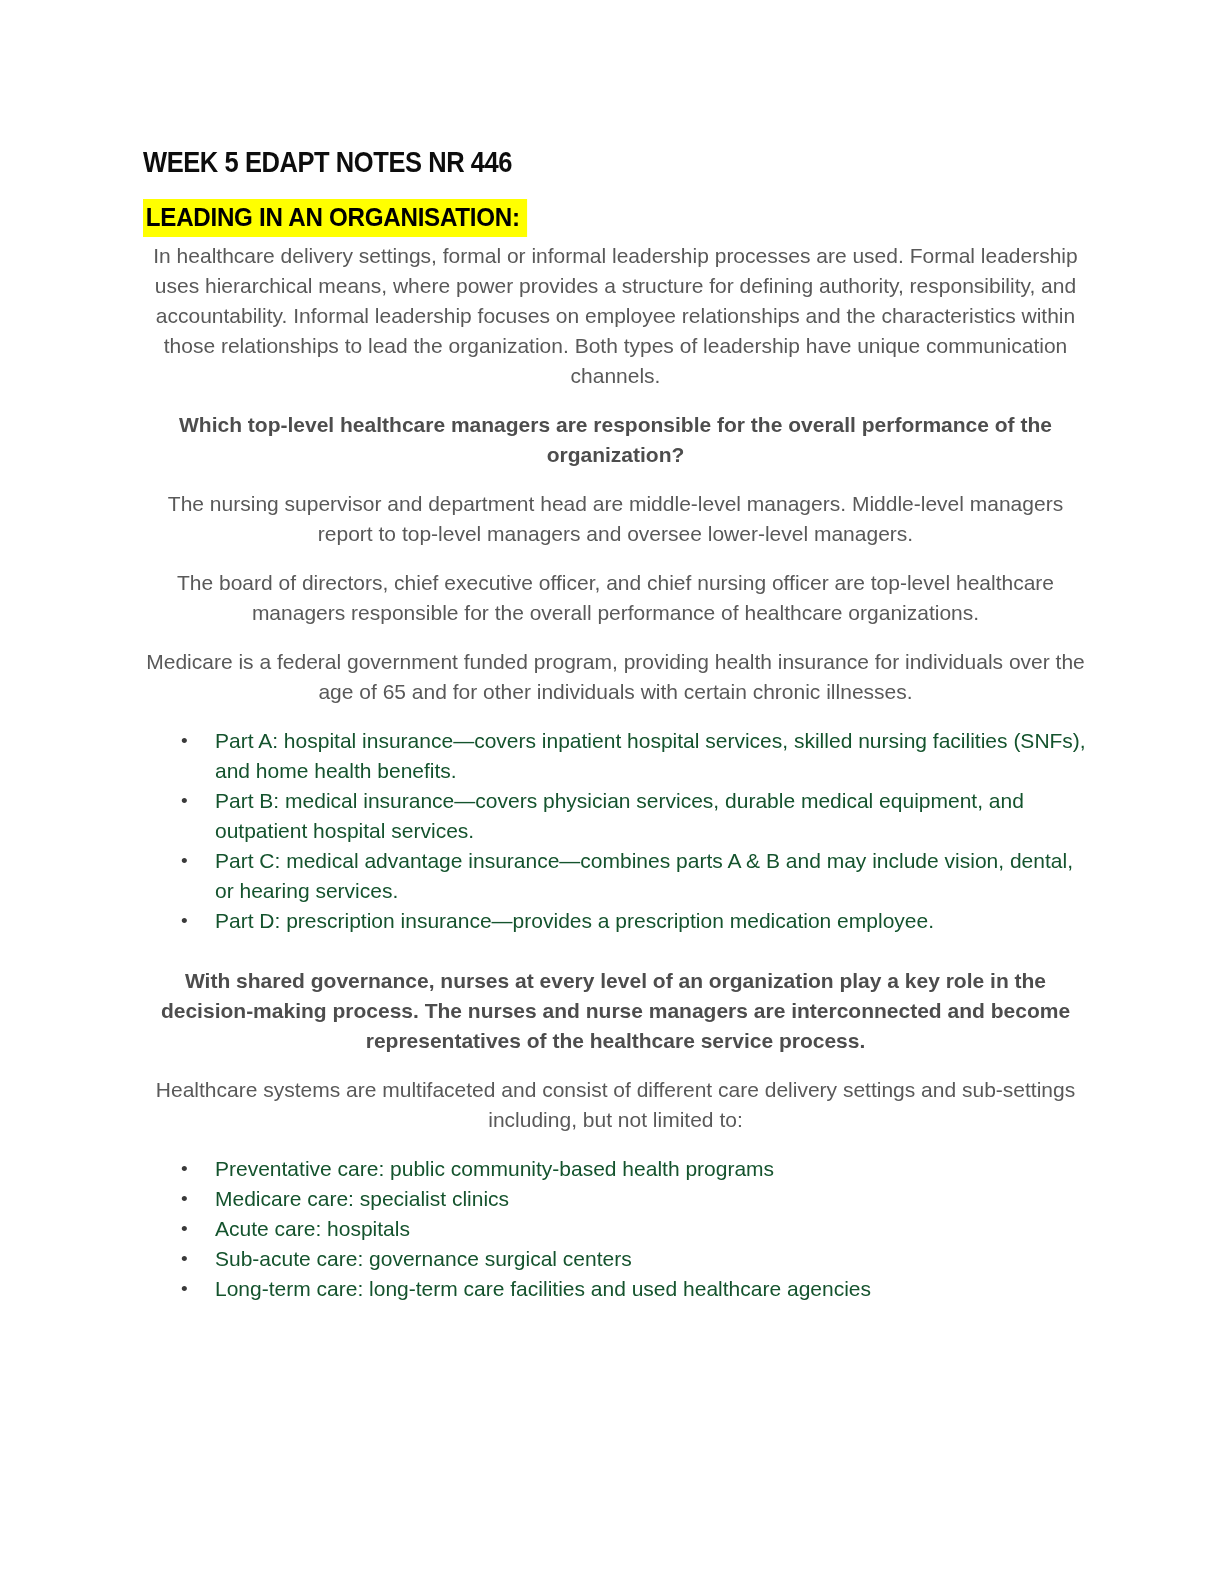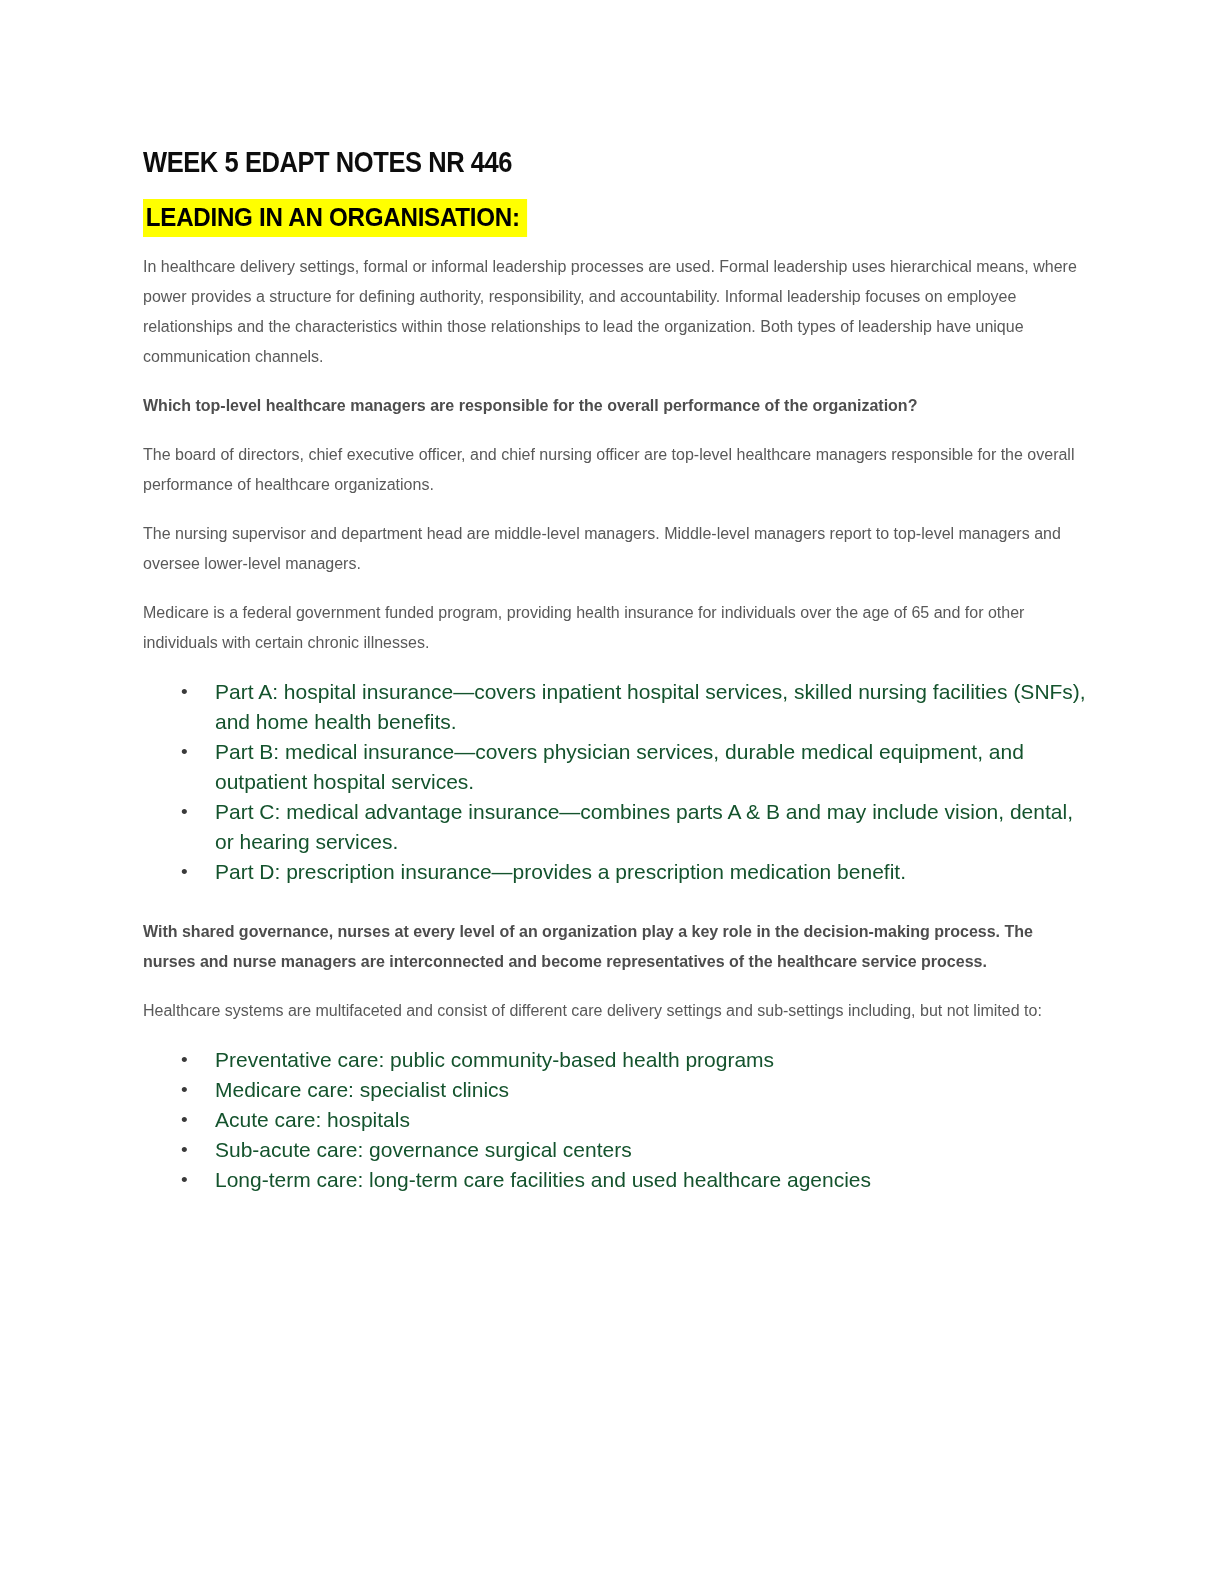--- a/index.html
+++ b/index.html
@@ -20,39 +20,40 @@
     display: inline-block;
     font-size: 30px;
     font-weight: 800;
     color: #0d0d0d;
     letter-spacing: -0.5px;
     transform: scaleX(0.85);
     transform-origin: 0 50%;
     white-space: nowrap;
     margin-bottom: 20px;
   }
-  .section-heading-wrap { margin-bottom: 15px; }
+  .section-heading-wrap { margin-bottom: 4px; }
   .section-heading {
     display: inline-block;
     font-size: 26px;
     font-weight: 800;
     color: #000000;
     letter-spacing: -0.3px;
     background: #ffff00;
     padding: 3px 8px 4px 3px;
     transform: scaleX(0.93);
     transform-origin: 0 50%;
     white-space: nowrap;
   }
   p {
-    font-size: 16px;
+    font-size: 21px;
     line-height: 30px;
     color: #595959;
     margin-bottom: 19px;
     max-width: 950px;
+    text-align: center;
   }
   p.bold {
     font-weight: 700;
     color: #4d4d4d;
   }
   ul {
     list-style: none;
     margin: 8px 0 30px 0;
     max-width: 960px;
   }
@@ -82,32 +83,32 @@
   </div>
 
   <div class="section-heading-wrap">
     <h2 class="section-heading">LEADING IN AN ORGANISATION:</h2>
   </div>
 
   <p>In healthcare delivery settings, formal or informal leadership processes are used. Formal leadership uses hierarchical means, where power provides a structure for defining authority, responsibility, and accountability. Informal leadership focuses on employee relationships and the characteristics within those relationships to lead the organization. Both types of leadership have unique communication channels.</p>
 
   <p class="bold">Which top-level healthcare managers are responsible for the overall performance of the organization?</p>
 
+  <p>The nursing supervisor and department head are middle-level managers. Middle-level managers report to top-level managers and oversee lower-level managers.</p>
+
   <p>The board of directors, chief executive officer, and chief nursing officer are top-level healthcare managers responsible for the overall performance of healthcare organizations.</p>
-
-  <p>The nursing supervisor and department head are middle-level managers. Middle-level managers report to top-level managers and oversee lower-level managers.</p>
 
 
   <p>Medicare is a federal government funded program, providing health insurance for individuals over the age of 65 and for other individuals with certain chronic illnesses.</p>
 
   <ul>
     <li>Part A: hospital insurance—covers inpatient hospital services, skilled nursing facilities (SNFs), and home health benefits.</li>
     <li>Part B: medical insurance—covers physician services, durable medical equipment, and outpatient hospital services.</li>
     <li>Part C: medical advantage insurance—combines parts A &amp; B and may include vision, dental, or hearing services.</li>
-    <li>Part D: prescription insurance—provides a prescription medication benefit.</li>
+    <li>Part D: prescription insurance—provides a prescription medication employee.</li>
   </ul>
 
   <p class="bold">With shared governance, nurses at every level of an organization play a key role in the decision-making process. The nurses and nurse managers are interconnected and become representatives of the healthcare service process.</p>
 
   <p>Healthcare systems are multifaceted and consist of different care delivery settings and sub-settings including, but not limited to:</p>
 
   <ul>
     <li>Preventative care: public community-based health programs</li>
     <li>Medicare care: specialist clinics</li>
     <li>Acute care: hospitals</li>

